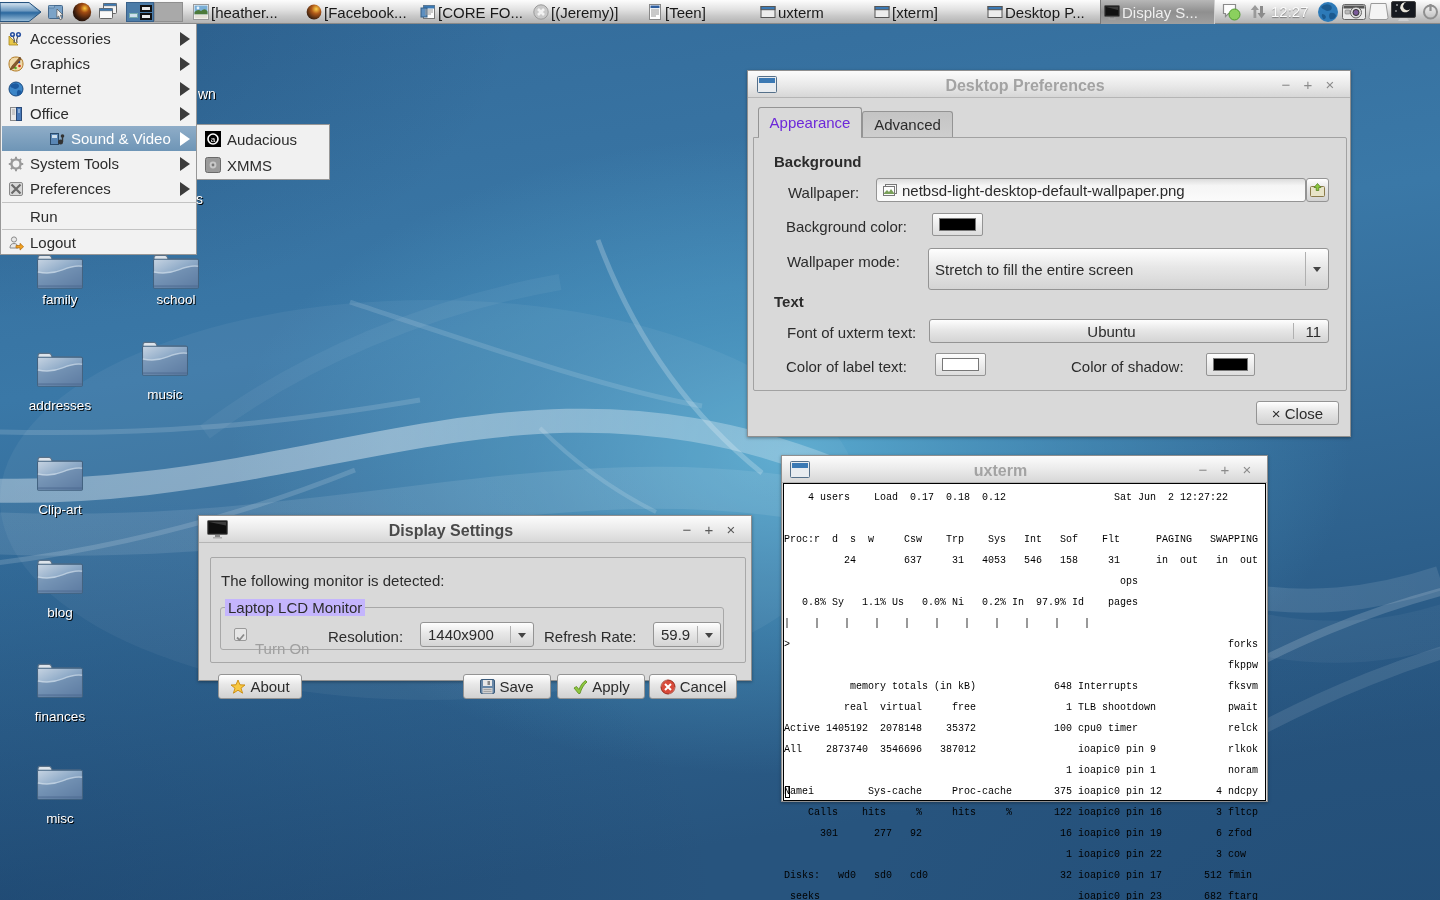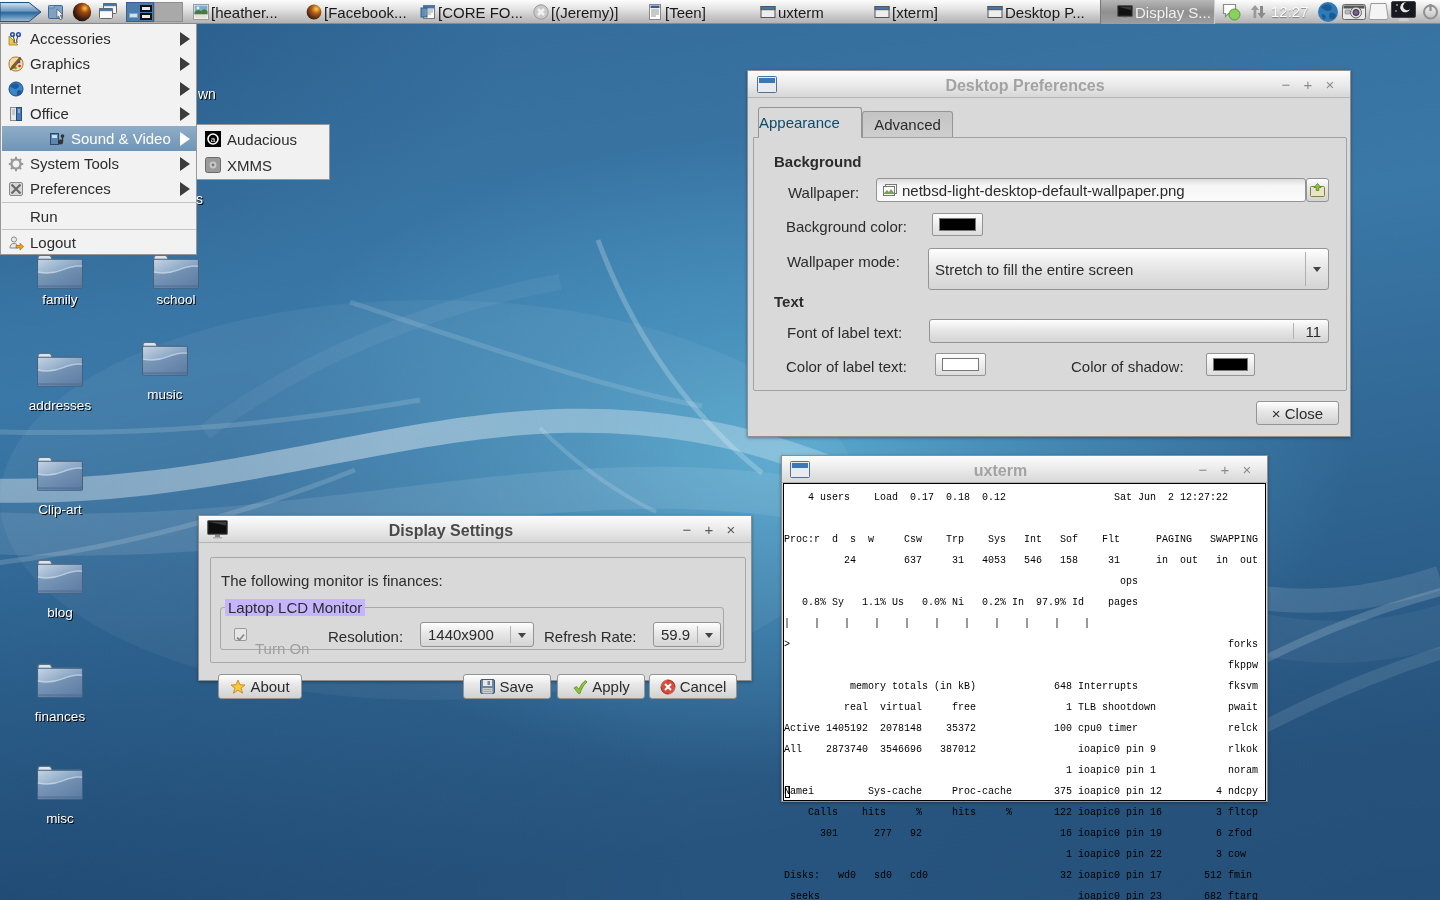--- a/index.html
+++ b/index.html
@@ -290,21 +290,21 @@
       </svg>
     <span>[xterm]</span>
     </div>
   <div class="tbtn" style="left:987px;">
     <svg class="tico" viewBox="0 0 16 16">
         <rect x="1" y="2.5" width="14" height="11" fill="#ededed" stroke="#555"></rect>
         <rect x="1" y="2.5" width="14" height="3.2" fill="#3b79b4" stroke="#555"></rect>
       </svg>
     <span>Desktop P...</span>
     </div>
-  <div class="tbtn" style="left:1100px;width:115px;background:linear-gradient(#b7b7b7,#8f8f8f 50%,#9f9f9f);border-left:1px solid #787878;border-right:1px solid #cfcfcf;color:#efefef;padding-left:16px;top:0;height:24px;">
+  <div class="tbtn" style="left:1100px;width:115px;background:linear-gradient(#b7b7b7,#8f8f8f 50%,#9f9f9f);border-left:1px solid #787878;border-right:1px solid #cfcfcf;color:#efefef;padding-left:3px;top:0;height:24px;">
     <svg class="tico" viewBox="0 0 16 16">
         <rect x="0.5" y="1.5" width="15" height="11" rx="1" fill="#222" stroke="#555"></rect>
         <rect x="2" y="3" width="12" height="8" fill="#111"></rect>
         <path d="M2,3 L14,6 L14,3 Z" fill="#3a3a3a"></path>
         <rect x="6" y="13" width="4" height="1.5" fill="#888"></rect>
         <rect x="4.5" y="14.5" width="7" height="1" fill="#aaa"></rect>
       </svg>
     <span>Display S...</span>
     </div>
 
@@ -442,21 +442,21 @@
       <rect x="2" y="2" width="16" height="5" fill="#3b79b4"></rect>
     </svg>
     <div class="ttext t-in" style="top:6px;">Desktop Preferences</div>
     <div class="wbtns">
         <span>−</span>
         <span>+</span>
         <span>×</span>
       </div>
   </div>
 
-  <div class="abs" style="left:10px;top:36px;width:104px;height:30px;background:#d9d9d9;border:1px solid #949494;border-bottom:none;border-radius:3px 3px 0 0;font-size:15px;color:#0c4a6e;line-height:30px;">Appearance</div>
+  <div class="abs" style="left:10px;top:36px;width:104px;height:30px;background:#d9d9d9;border:1px solid #949494;border-bottom:none;border-radius:3px 3px 0 0;text-align:center;font-size:15px;color:#6d28d9;line-height:30px;">Appearance</div>
   <div class="abs" style="left:114px;top:40px;width:91px;height:26px;background:linear-gradient(#c4c4c4,#cecece);border:1px solid #949494;border-bottom:none;border-radius:3px 3px 0 0;text-align:center;font-size:15px;color:#2c2c2c;line-height:26px;">Advanced</div>
   <div class="abs" style="left:5px;top:66px;width:594px;height:254px;border:1px solid #a2a2a2;border-radius:0 2px 2px 2px;background:#d9d9d9;"></div>
   <div class="abs" style="left:11px;top:66px;width:102px;height:1px;background:#d9d9d9;"></div>
 
   <div class="lab bold" style="left:26px;top:82px;">Background</div>
   <div class="lab" style="left:40px;top:113px;">Wallpaper:</div>
   <div class="entry" style="left:128px;top:107px;width:430px;height:24px;">
     <svg style="margin-left:6px;" width="14" height="13" viewBox="0 0 14 13">
         <rect x="2.5" y="0.5" width="11" height="9" fill="#f8f8f8" stroke="#777"></rect>
         <rect x="0.5" y="2.5" width="11" height="9" fill="#fdfdfd" stroke="#777"></rect>
@@ -474,22 +474,23 @@
   <div class="swatch" style="left:184px;top:142px;width:51px;height:23px;">
       <div style="background:#000;"></div>
     </div>
   <div class="lab" style="left:39px;top:182px;">Wallpaper mode:</div>
   <div class="combo" style="left:180px;top:177px;width:401px;height:42px;">
     <span style="margin-left:6px;">Stretch to fill the entire screen</span>
     <div class="csep"></div>
       <div class="carr"></div>
   </div>
   <div class="lab bold" style="left:26px;top:222px;">Text</div>
-  <div class="lab" style="left:39px;top:253px;">Font of label text:</div>
+  <div class="lab" style="left:39px;top:253px;">Font of uxterm text:</div>
   <div class="combo" style="left:181px;top:248px;width:400px;height:24px;">
+    <span style="position:absolute;left:0;right:35px;text-align:center;">Ubuntu</span>
     <div class="abs" style="right:34px;top:3px;bottom:3px;width:1px;background:#b0b0b0;"></div>
     <span style="position:absolute;right:7px;">11</span>
   </div>
   <div class="lab" style="left:38px;top:287px;">Color of label text:</div>
   <div class="swatch" style="left:187px;top:282px;width:51px;height:23px;">
       <div style="background:#fff;"></div>
     </div>
   <div class="lab" style="left:323px;top:287px;">Color of shadow:</div>
   <div class="swatch" style="left:458px;top:282px;width:49px;height:23px;">
       <div style="background:#000;"></div>
@@ -506,21 +507,21 @@
       <rect x="6" y="17" width="9" height="1.5" fill="#b0b0b0"></rect>
     </svg>
     <div class="ttext t-ac" style="top:6px;">Display Settings</div>
     <div class="wbtns" style="color:#5a5a5a;">
         <span>−</span>
         <span>+</span>
         <span>×</span>
       </div>
   </div>
   <div class="abs" style="left:11px;top:41px;width:536px;height:106px;border:1px solid #a8a8a8;border-radius:2px;"></div>
-  <div class="lab" style="left:22px;top:56px;">The following monitor is finances:</div>
+  <div class="lab" style="left:22px;top:56px;">The following monitor is detected:</div>
 
   <div class="abs" style="left:21px;top:91px;width:504px;height:43px;border:1px solid #a8a8a8;border-radius:3px;"></div>
   <div class="lab" style="left:26px;top:83px;background:#c4b5fd;padding:0 3px;">Laptop LCD Monitor</div>
   <div class="abs" style="left:35px;top:112px;width:13px;height:13px;background:#e6e6e6;border:1px solid #9a9a9a;border-radius:2px;">
     <svg width="11" height="11" viewBox="0 0 11 11">
         <path d="M2,5.5 L4.5,8 L9,2.5" fill="none" stroke="#8a8a8a" stroke-width="1.8"></path>
       </svg>
   </div>
   <div class="lab" style="left:56px;top:124px;color:#9f9f9f;">Turn On</div>
   <div class="lab" style="left:129px;top:112px;">Resolution:</div>

